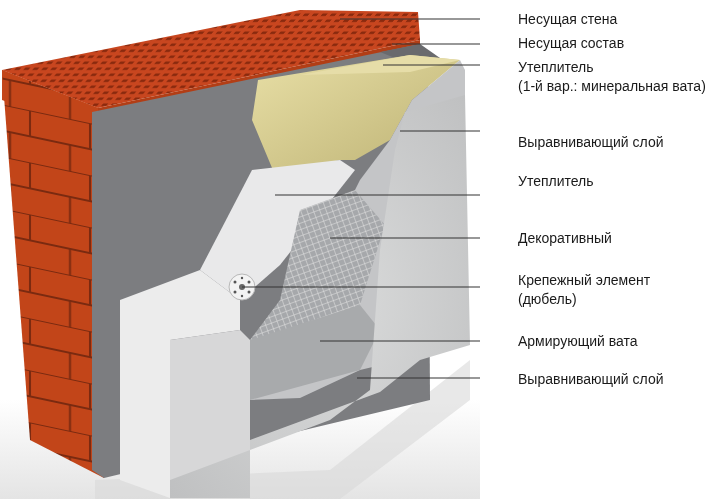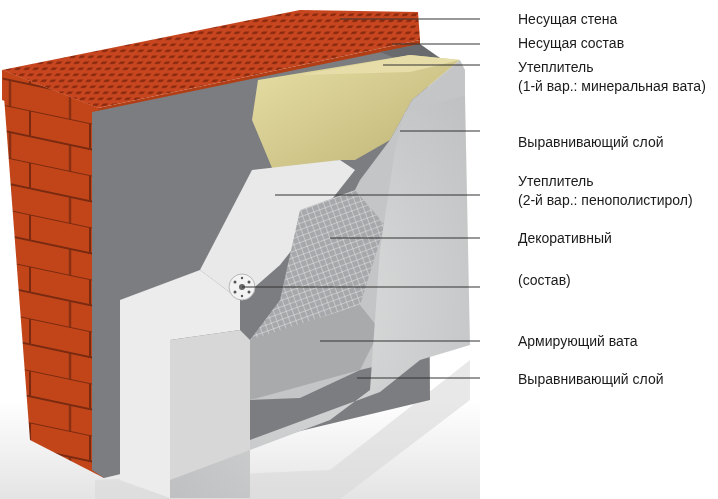--- a/index.html
+++ b/index.html
@@ -104,26 +104,26 @@
 </div>
 <div class="label" style="top:58px">
   <span class="l2">Утеплитель</span>
   <span class="l2">(1-й вар.: минеральная вата)</span>
 </div>
 <div class="label" style="top:133px">
   <span>Выравнивающий слой</span>
 </div>
 <div class="label" style="top:172px">
   <span class="l2">Утеплитель</span>
-  <span class="l2">(2-й вар.: пенополистирол)</span>
 </div>
 <div class="label" style="top:229px">
   <span>Декоративный</span>
 </div>
 <div class="label" style="top:271px">
-  <span class="l2">(состав)</span>
+  <span class="l2">Крепежный элемент</span>
+  <span class="l2">(дюбель)</span>
 </div>
 <div class="label" style="top:332px">
   <span>Армирующий вата</span>
 </div>
 <div class="label" style="top:370px">
   <span>Выравнивающий слой</span>
 </div>
 
 </body></html>

